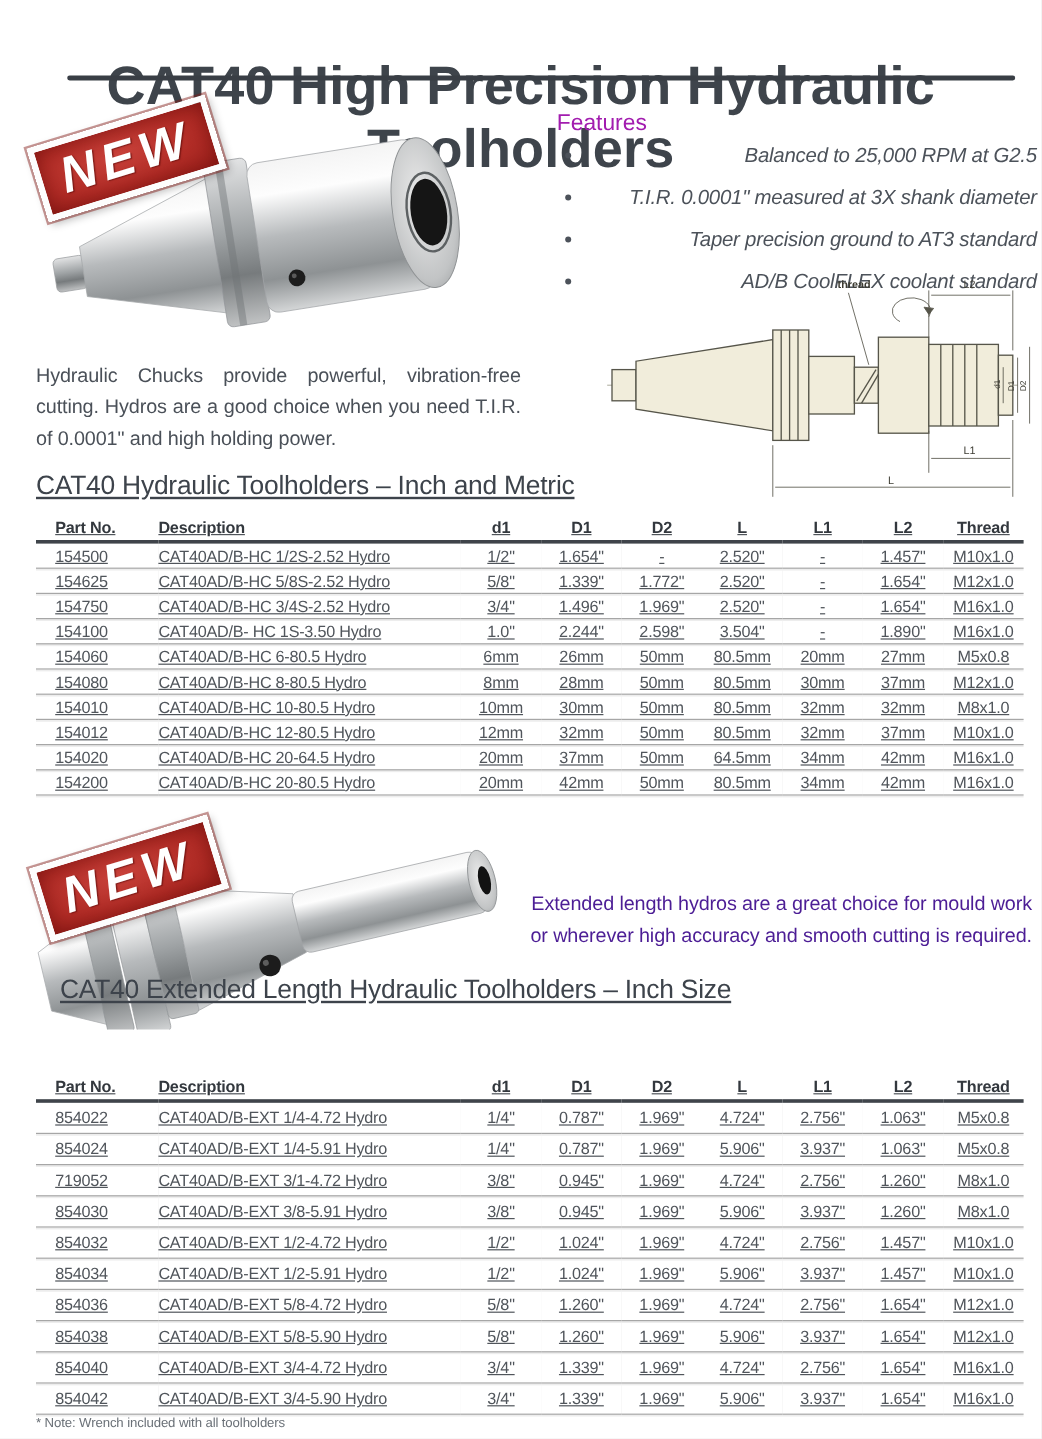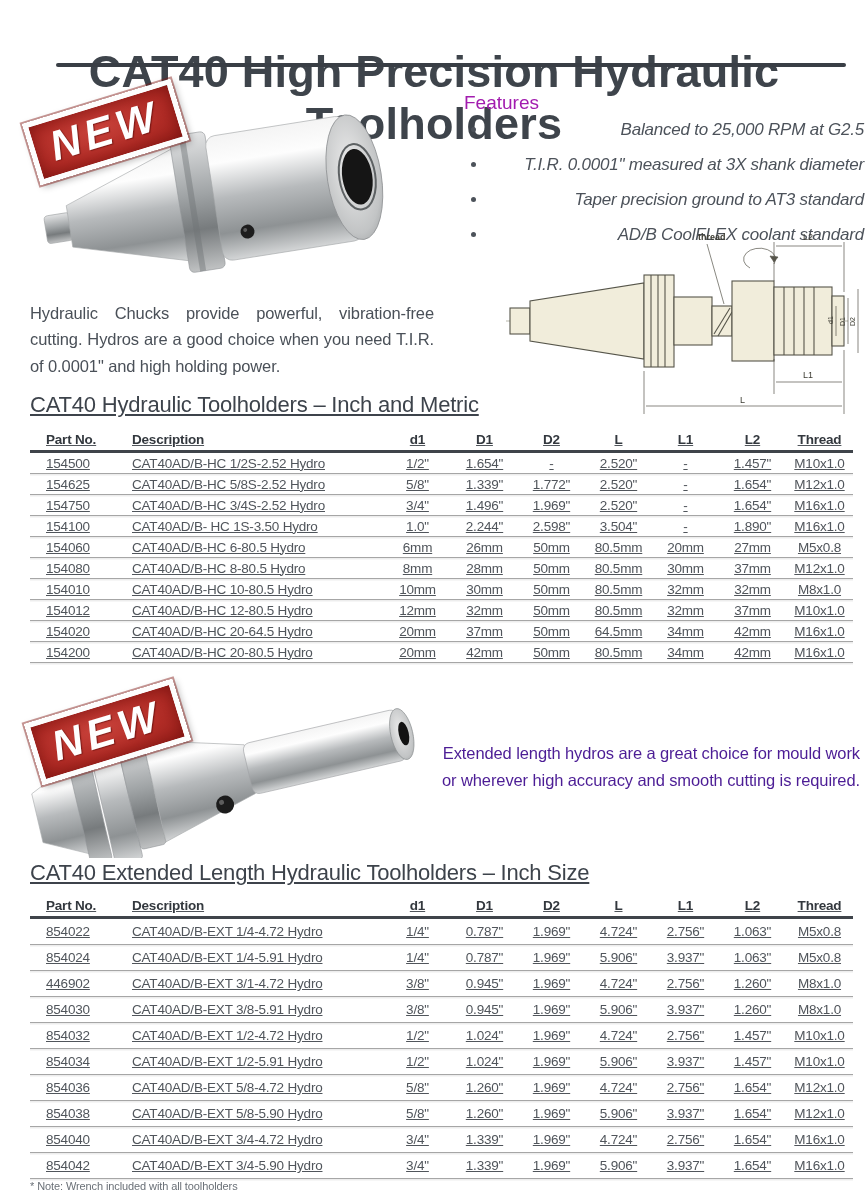--- a/index.html
+++ b/index.html
@@ -19,21 +19,21 @@
 
   
   .intro-text{position:absolute;left:30px;top:300px;width:404px;font-size:16.5px;line-height:1.6;
     text-align:justify;color:#4a5058;margin:0;letter-spacing:-0.1px;}
   .extended-text{position:absolute;left:432px;top:740px;width:428px;font-size:16.5px;line-height:1.62;
     color:#4c1d95;margin:0;letter-spacing:-0.1px;text-align:right;}
 
   
   .section-heading{position:absolute;left:30px;font-size:22px;color:#3d434b;font-weight:normal;margin:0;letter-spacing:-0.2px;text-decoration:underline;}
   .section-heading.h1{top:392px;}
-  .section-heading.h2{top:860px;}
+  .section-heading.h2{top:812px;margin-left:20px;}
 
   
   .stamp{position:absolute;z-index:5;transform:rotate(-17deg);
     background:radial-gradient(ellipse at 45% 40%, #c8413a 0%, #b12c26 60%, #9c211c 100%);
     color:#fff;border:5px solid #fdfdfd;padding:2px 16px 4px 16px;
     font-weight:bold;font-style:italic;font-size:42px;letter-spacing:5px;
     box-shadow:0 0 0 2px rgba(130,25,20,.45), 2px 3px 7px rgba(0,0,0,.28), inset 0 0 16px rgba(95,8,6,.55);
     text-shadow:1px 1px 1px rgba(90,10,8,.6);}
   .stamp.s1{left:28px;top:100px;}
   .stamp.s2{left:30px;top:700px;}
@@ -348,21 +348,21 @@
           <td class="c1">CAT40AD/B-EXT 1/4-5.91 Hydro</td>
           <td class="c2">1/4"</td>
           <td class="c3">0.787"</td>
           <td class="c4">1.969"</td>
           <td class="c5">5.906"</td>
           <td class="c6">3.937"</td>
           <td class="c7">1.063"</td>
           <td class="c8">M5x0.8</td>
         </tr>
         <tr>
-          <td class="c0">446902</td>
+          <td class="c0">719052</td>
           <td class="c1">CAT40AD/B-EXT 3/1-4.72 Hydro</td>
           <td class="c2">3/8"</td>
           <td class="c3">0.945"</td>
           <td class="c4">1.969"</td>
           <td class="c5">4.724"</td>
           <td class="c6">2.756"</td>
           <td class="c7">1.260"</td>
           <td class="c8">M8x1.0</td>
         </tr>
         <tr>

